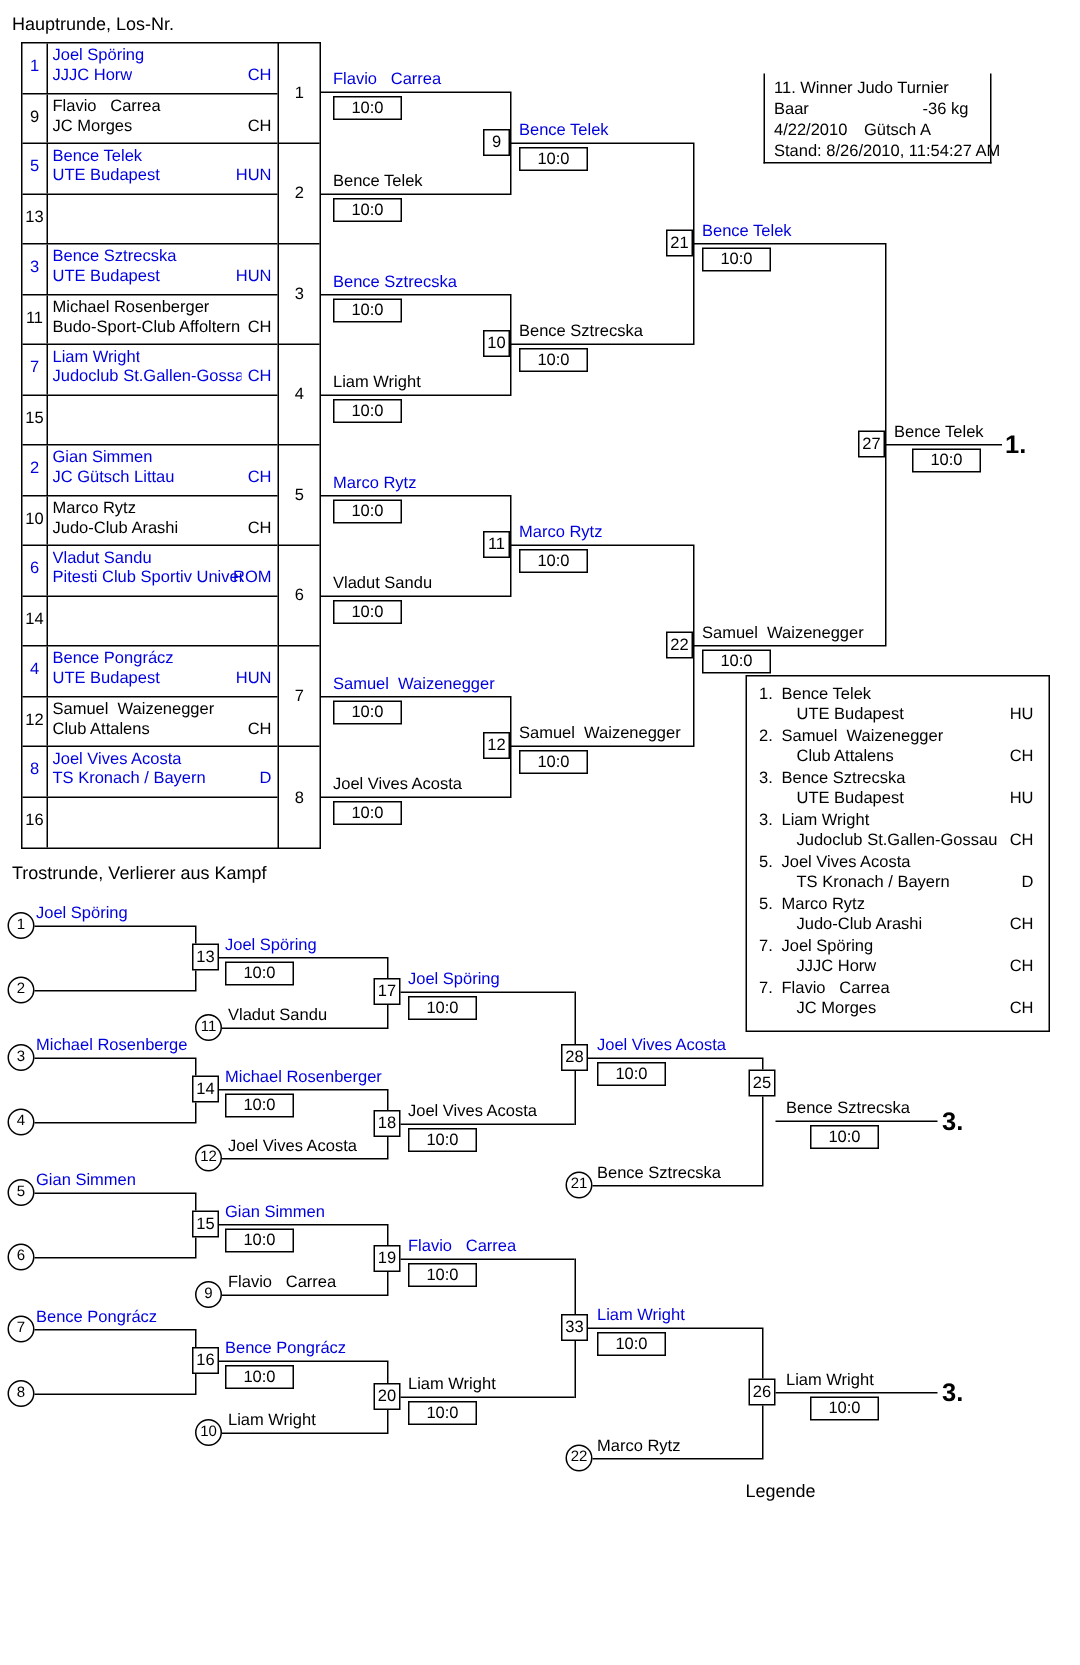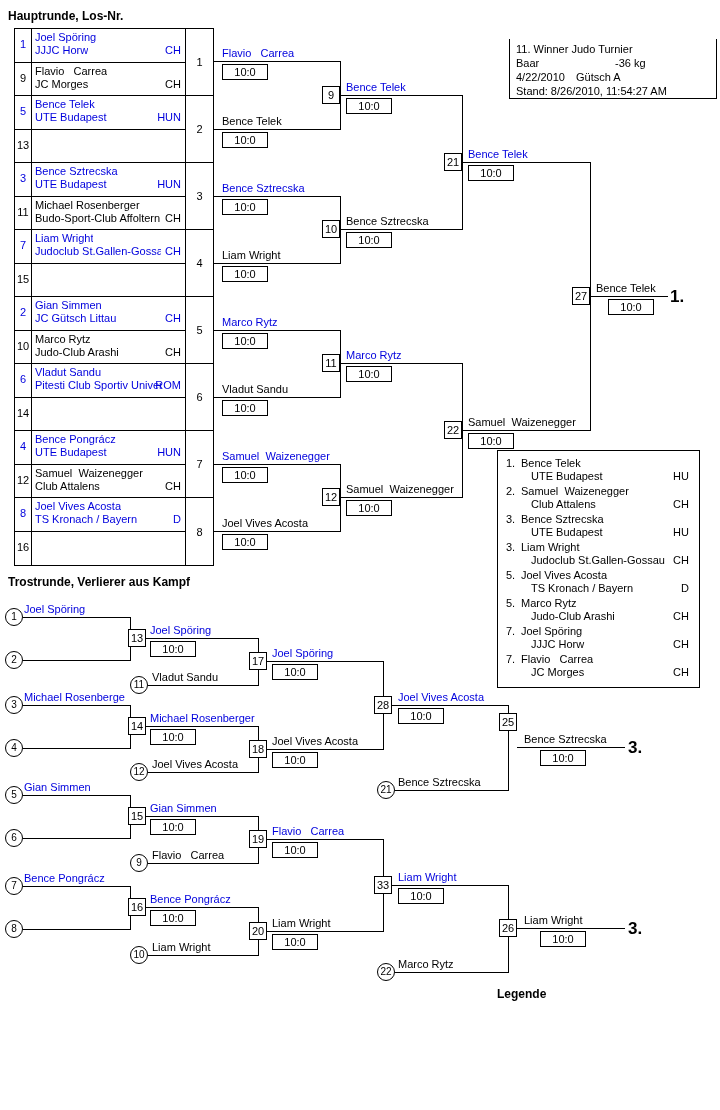--- a/index.html
+++ b/index.html
@@ -1,21 +1,21 @@
 <!DOCTYPE html>
 <html style="--blue: #0000dd;"><head>
 <meta charset="utf-8">
 <style>
   * { margin:0; padding:0; box-sizing:border-box; }
   html,body { background:#fff; }
   body { font-family:"Liberation Sans", sans-serif; }
   #page { position:relative; width:720px; height:1110px; background:#fff; color:#000; font-size:11px; overflow:hidden; }
   .t { position:absolute; white-space:pre; line-height:13px; }
   .b { color:var(--blue,#0000dd); }
-  .bold { font-weight:bold;text-align:right; }
+  .bold { font-weight:normal;text-align:right; }
   .f12 { font-size:12px; }
   .hl { position:absolute; height:1px; background:#000; }
   .vl { position:absolute; width:1px; background:#000; }
   .score { position:absolute; width:46px; height:16px; border:1px solid #000; text-align:center; line-height:14px; background:#fff; }
   .mnum { position:absolute; width:18px; height:18px; border:1px solid #000; text-align:center; line-height:16px; background:#fff; }
   .circ { position:absolute; width:18px; height:18px; border:1px solid #000; border-radius:50%; text-align:center; line-height:16px; font-size:10px; background:#fff; }
   .big { position:absolute; font-size:17px; font-weight:bold; line-height:19px; }
   .box { position:absolute; border:1px solid #000; background:#fff; }
   #seedtable { position:absolute; left:14px; top:28px; width:172px; height:538px; border:1px solid #000; }
   .srow { position:relative; height:33.5px; border-bottom:1px solid #000; }
@@ -203,21 +203,21 @@
   <div class="t" style="left:468px;top:416px">Samuel  Waizenegger</div>
   <div class="score" style="left:468px;top:433px">10:0</div>
 
   <div class="vl" style="left:590px;top:162px;height:269px"></div>
   <div class="mnum" style="left:572px;top:287px">27</div>
   <div class="hl" style="left:590px;top:296px;width:78px"></div>
   <div class="t" style="left:596px;top:282px">Bence Telek</div>
   <div class="score" style="left:608px;top:299px">10:0</div>
   <div class="big" style="left:670px;top:287px">1.</div>
 
-  <div class="box" style="left:509px;top:39px;width:208px;height:60px;border-top:none">
+  <div class="box" style="left:509px;top:49px;width:152px;height:60px;border-top:none">
     <div class="t" style="left:6px;top:4px">11. Winner Judo Turnier</div>
     <div class="t" style="left:6px;top:18px">Baar</div>
     <div class="t" style="left:105px;top:18px">-36 kg</div>
     <div class="t" style="left:6px;top:32px">4/22/2010</div>
     <div class="t" style="left:66px;top:32px">Gütsch A</div>
     <div class="t" style="left:6px;top:46px">Stand: 8/26/2010, 11:54:27 AM</div>
   </div>
 
   <div class="box" style="left:497px;top:450px;width:203px;height:238px">
     <div class="t" style="left:8px;top:6px">1.</div>

